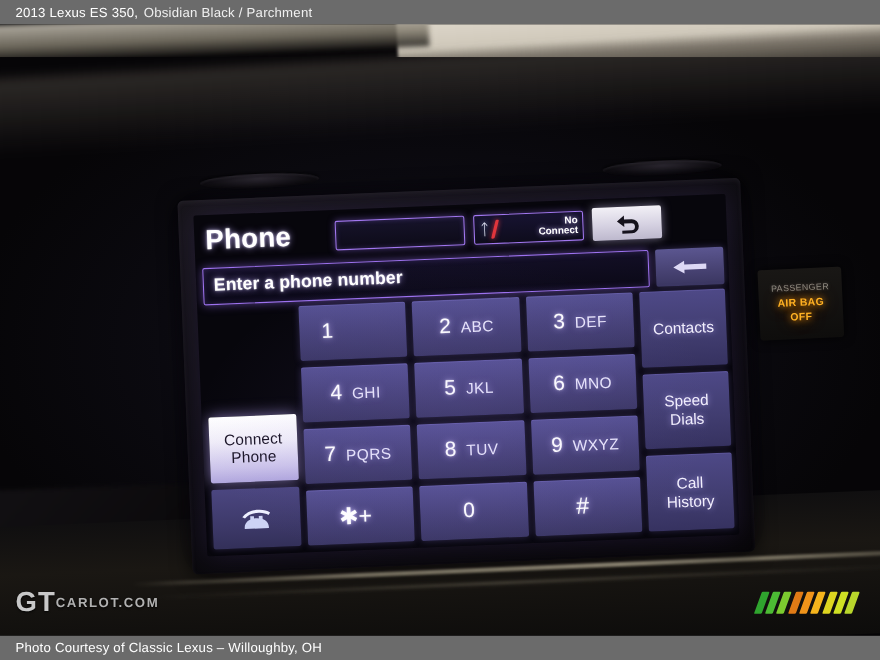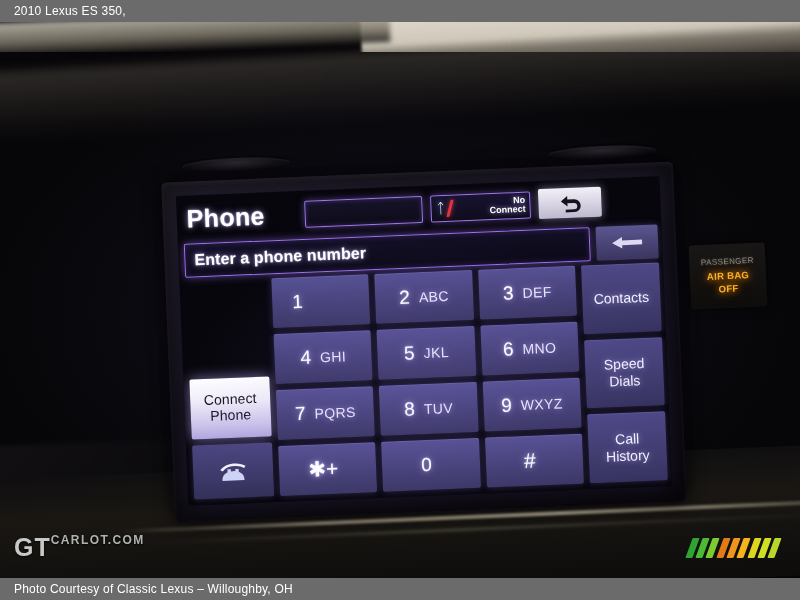--- a/index.html
+++ b/index.html
@@ -300,21 +300,21 @@
   }
   .ab-on{
     color:#ffb224; font-size:9.5px; font-weight:bold; letter-spacing:.3px;
     line-height:1.35; text-align:center;
     text-shadow:0 0 7px rgba(255,160,20,.95), 0 0 14px rgba(255,140,0,.6);
   }
 
   
   .wm{
     position:absolute; left:14px; bottom:16px;
-    display:flex; align-items:flex-start;
+    display:flex; align-items:center;
     z-index:30;
     opacity:.92;
   }
   .wm-gt{
     font-size:25px; font-weight:bold; letter-spacing:1px;
     color:#d8d8d8;
     text-shadow:0 1px 2px rgba(0,0,0,.9);
   }
   .wm-rest{
     font-size:12px; font-weight:bold; letter-spacing:1.4px;
@@ -330,22 +330,23 @@
   .bar{
     width:7px; height:20px;
     transform:skewX(-20deg);
     border-radius:1px;
   }
 </style>
 </head>
 <body>
 
 <div class="caption-bar top">
-  <span>2010 Lexus ES 350,</span>
+  <span>2013 Lexus ES 350,</span>
   <span class="cap-sep"></span>
+  <span class="cap-dim">Obsidian Black / Parchment</span>
 </div>
 
 <div class="photo">
 
   <div class="dash-parchment"></div>
   <div class="dash-parchment-left"></div>
   <div class="cowl"></div>
   <div class="cowl-sheen"></div>
   <div class="vent v1"></div>
   <div class="vent v2"></div>

